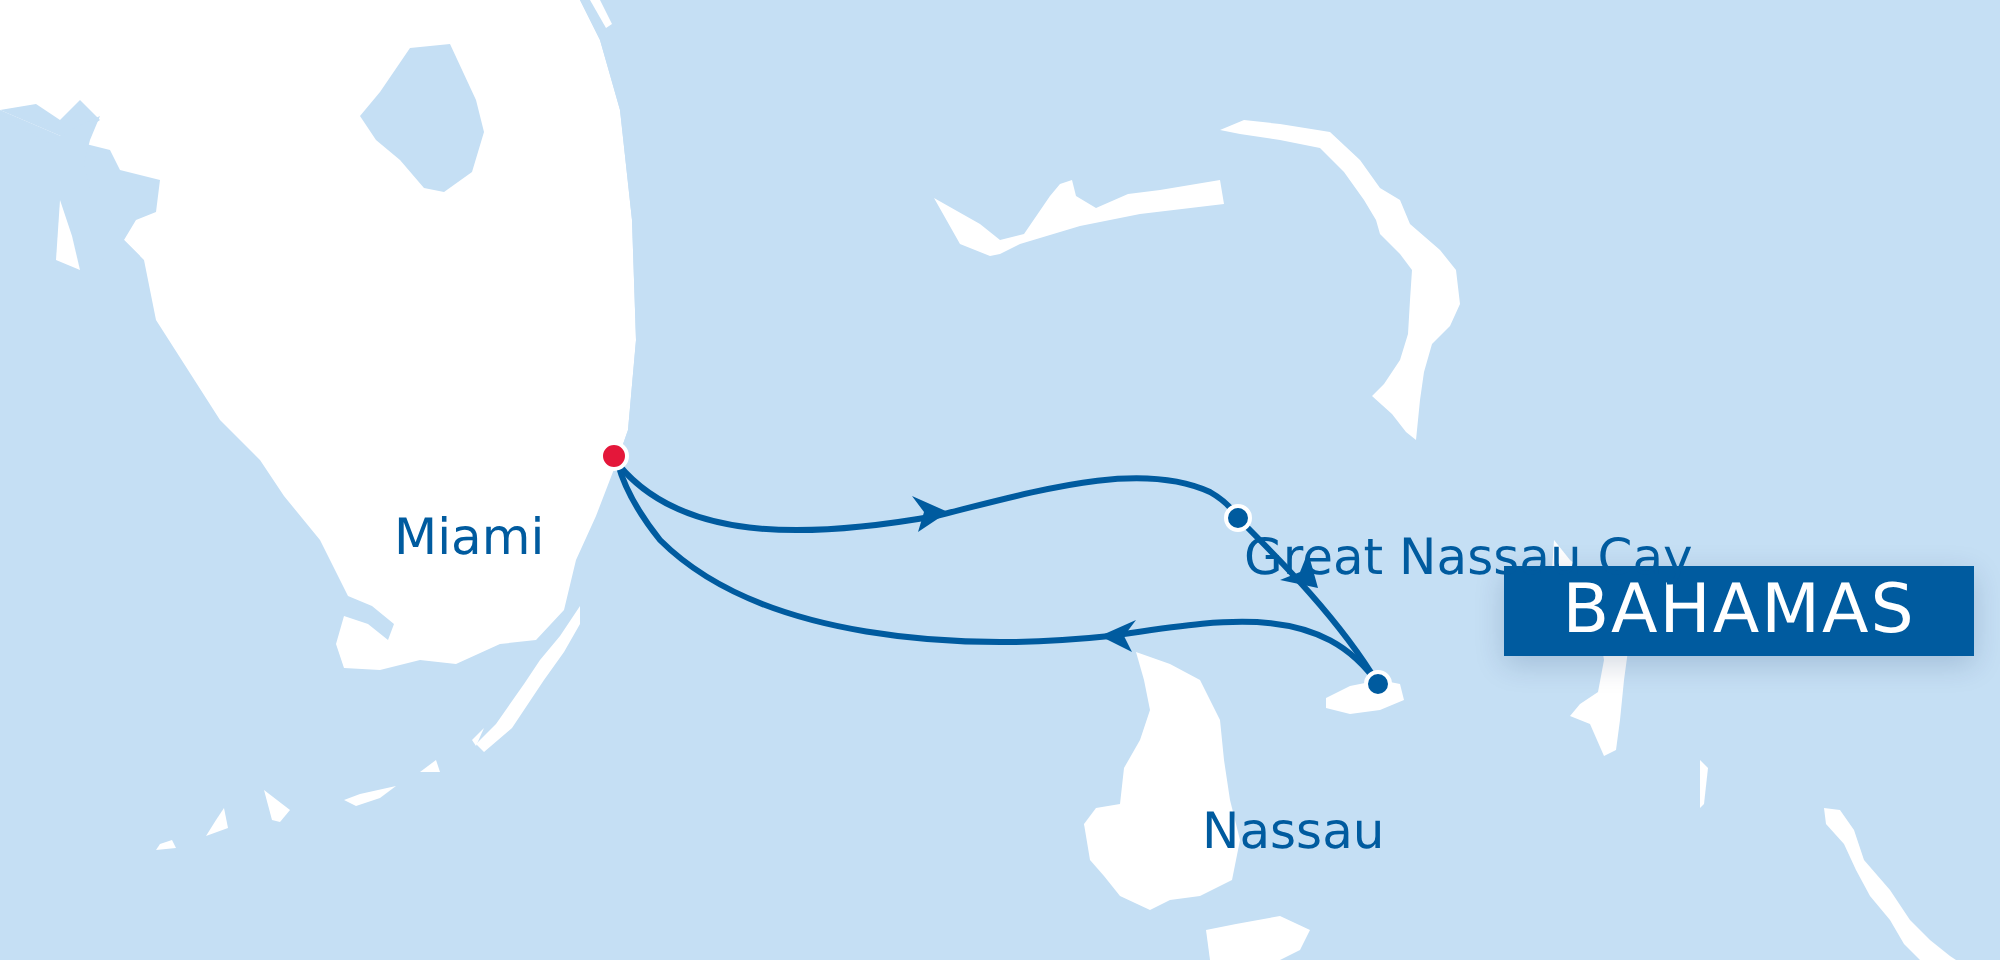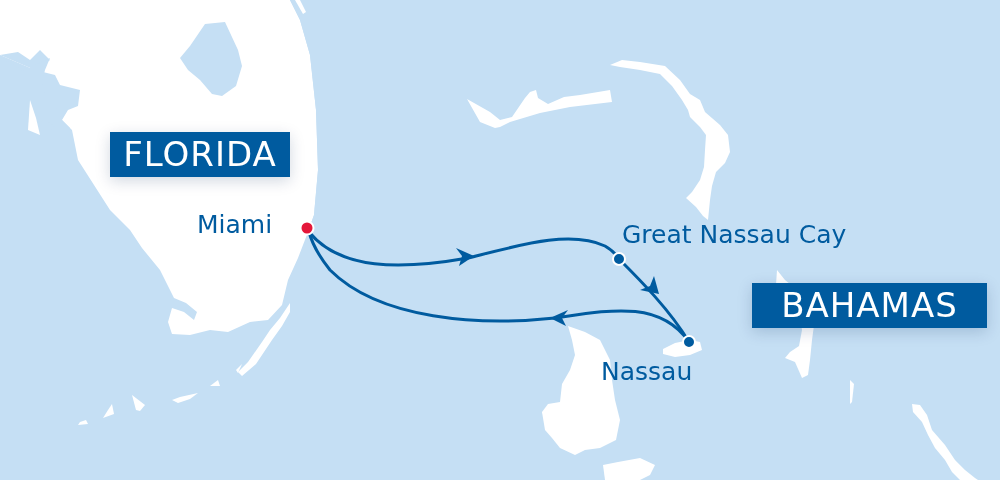--- a/index.html
+++ b/index.html
@@ -7,21 +7,21 @@
     .map { position: relative; width: 1000px; height: 480px; }
     .map svg { position: absolute; left: 0; top: 0; }
     .region-label {
       position: absolute; background: #005b9f; color: #ffffff;
       font-family: "DejaVu Sans", sans-serif; font-size: 34px; letter-spacing: 1px;
       line-height: 45px; height: 45px; text-align: center;
       box-shadow: 0 4px 14px rgba(0, 40, 90, 0.18);
     }
     .city-label {
       position: absolute; color: #005b9f; font-family: "DejaVu Sans", sans-serif;
-      font-size: 25px; white-space: nowrap; line-height: 30px;
+      font-size: 25px; white-space: nowrap; line-height: 30px; margin-top: 44px;
     }
   </style>
 </head>
 <body>
 
 <div class="map">
   <svg width="1000" height="480" viewBox="0 0 1000 480">
 
     <rect x="0" y="0" width="1000" height="480" fill="#c5dff4"></rect>
 
@@ -70,19 +70,18 @@
       <path d="M474,256 L456,248 L462,256 L459,266 Z"></path>
       <path d="M659,294 L640,290 L650,286 L654,276 Z"></path>
       <path d="M550,318 L568,310 L562,318 L566,326 Z"></path>
     </g>
 
     <circle cx="307" cy="228" r="6.5" fill="#e4173a" stroke="#ffffff" stroke-width="2"></circle>
     <circle cx="619" cy="259" r="6" fill="#005b9f" stroke="#ffffff" stroke-width="2"></circle>
     <circle cx="689" cy="342" r="6" fill="#005b9f" stroke="#ffffff" stroke-width="2"></circle>
   </svg>
 
-  <div class="region-label" style="left:110px; top:132px; width:180px;">FLORIDA</div>
   <div class="region-label" style="left:752px; top:283px; width:235px;">BAHAMAS</div>
 
   <div class="city-label" style="left:197px; top:210px;">Miami</div>
   <div class="city-label" style="left:622px; top:220px;">Great Nassau Cay</div>
   <div class="city-label" style="left:601px; top:357px;">Nassau</div>
 </div>
 
 </body></html>

